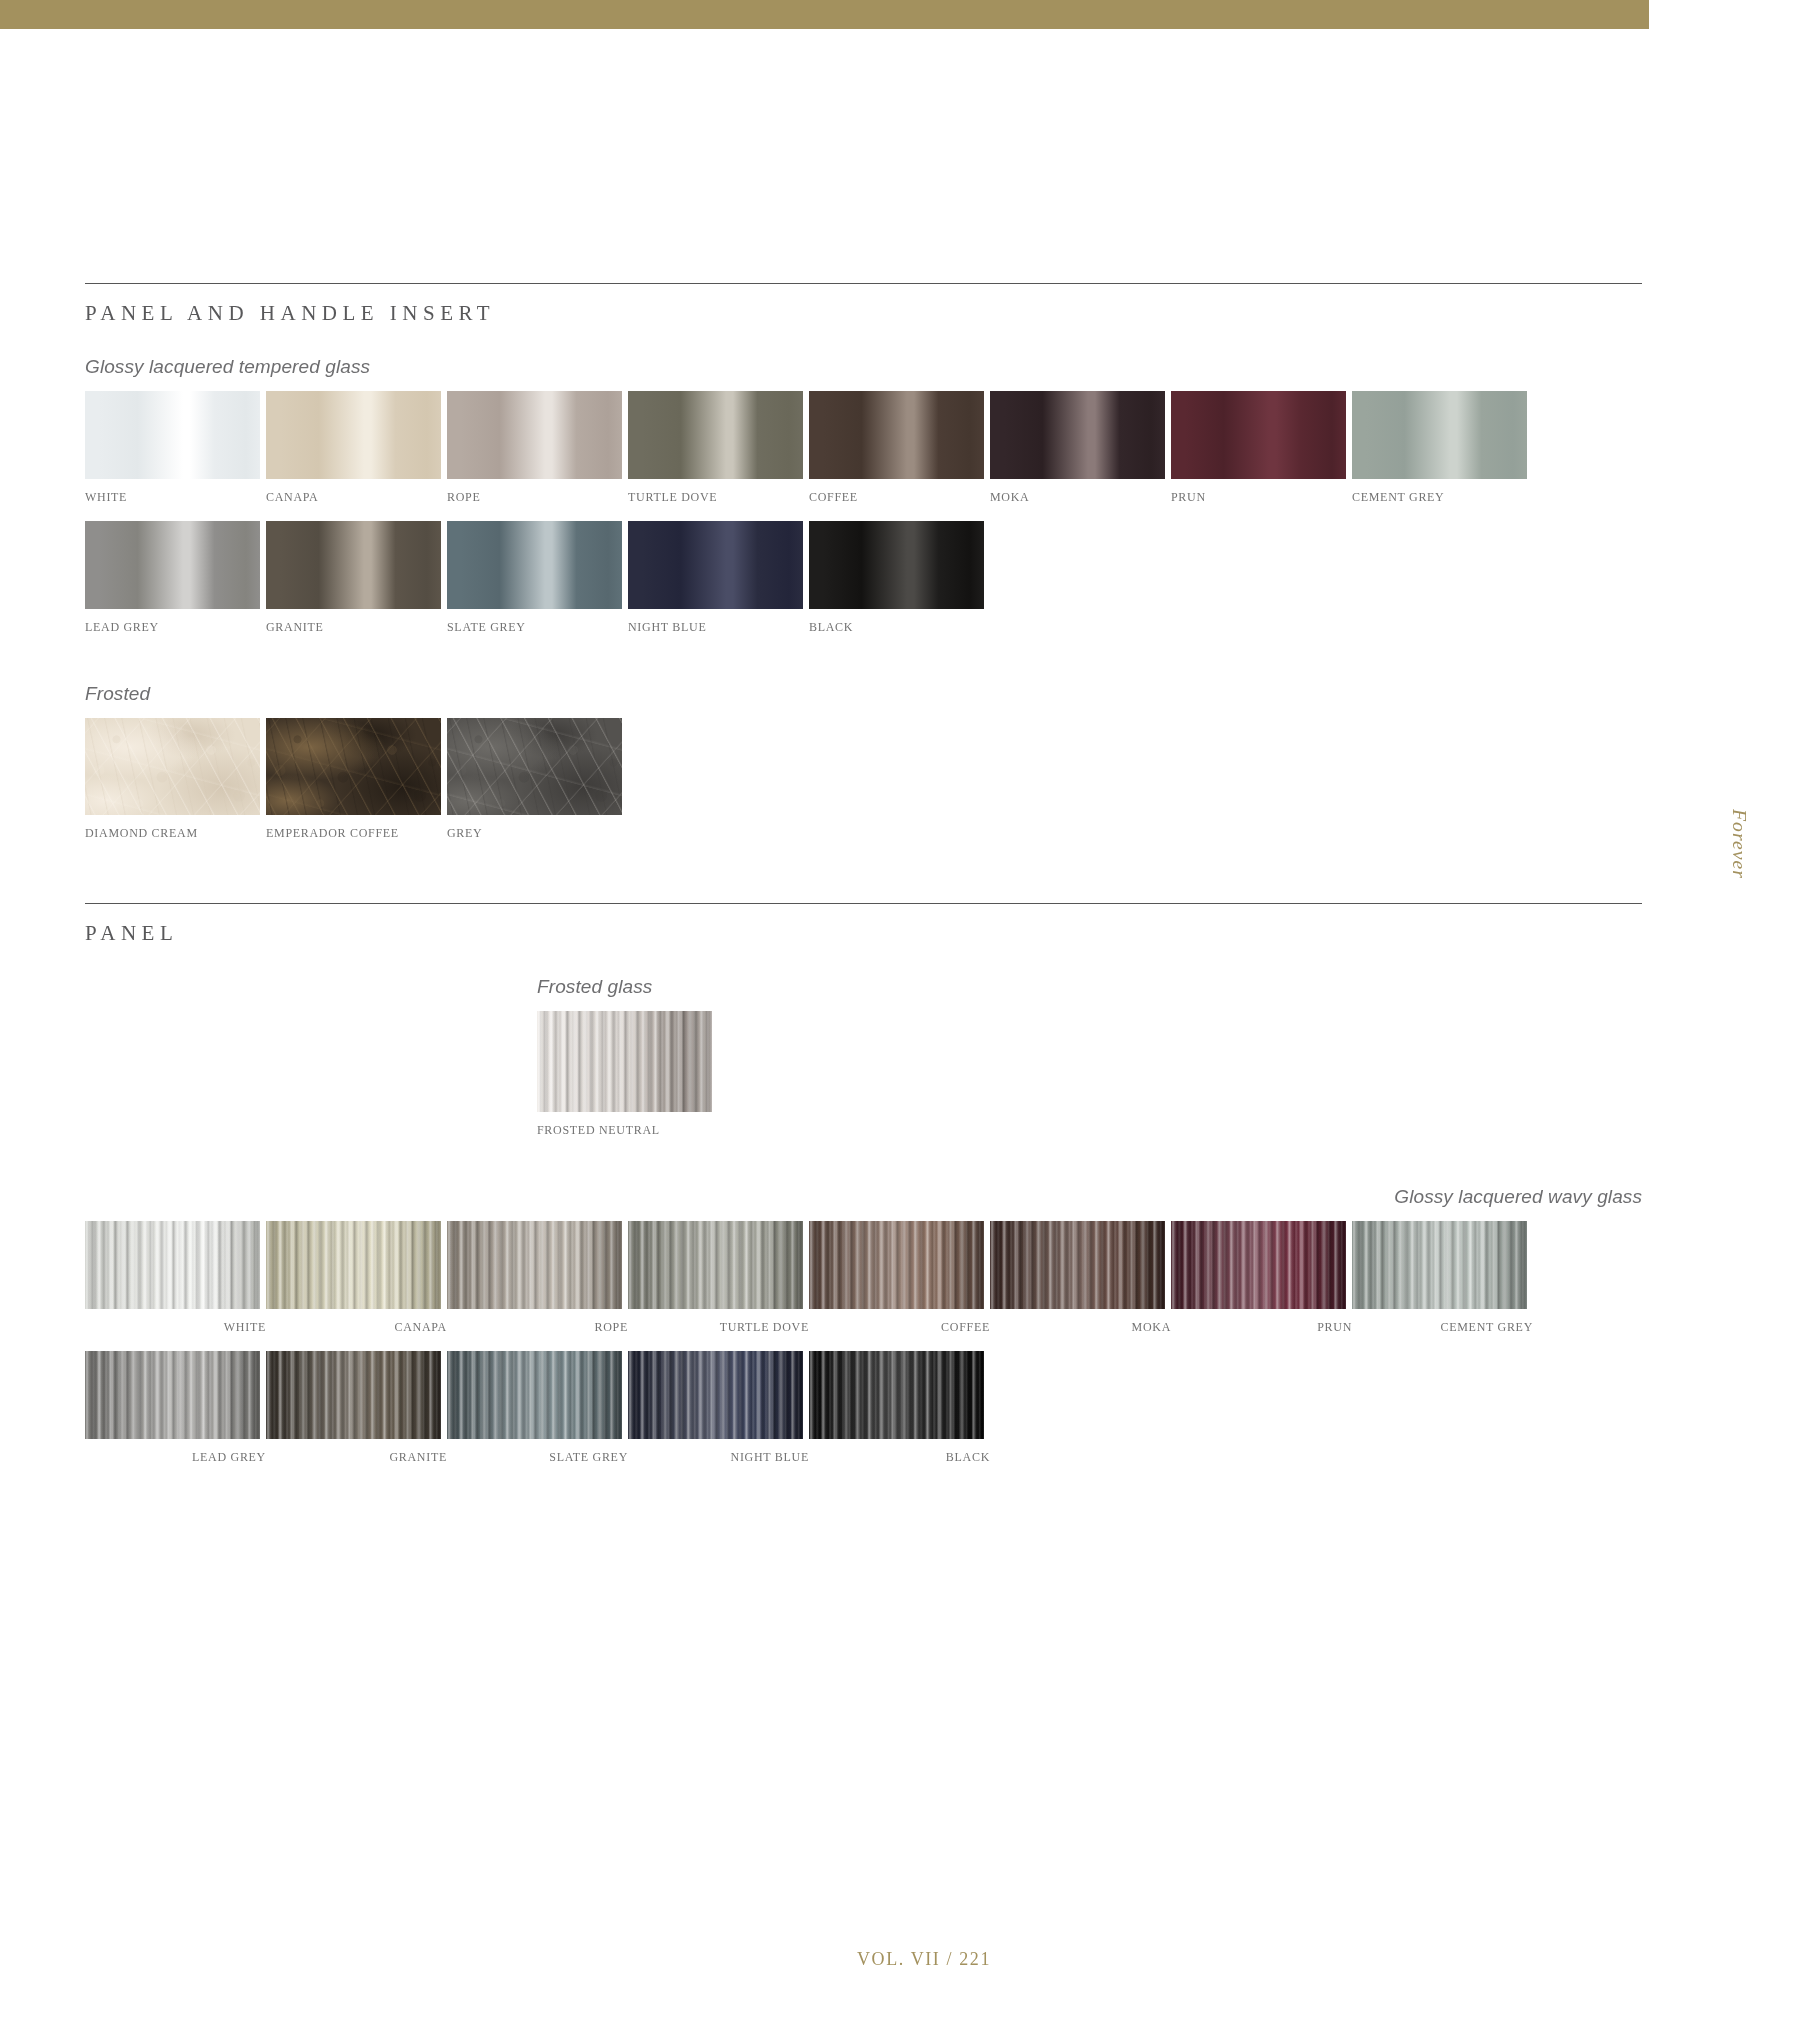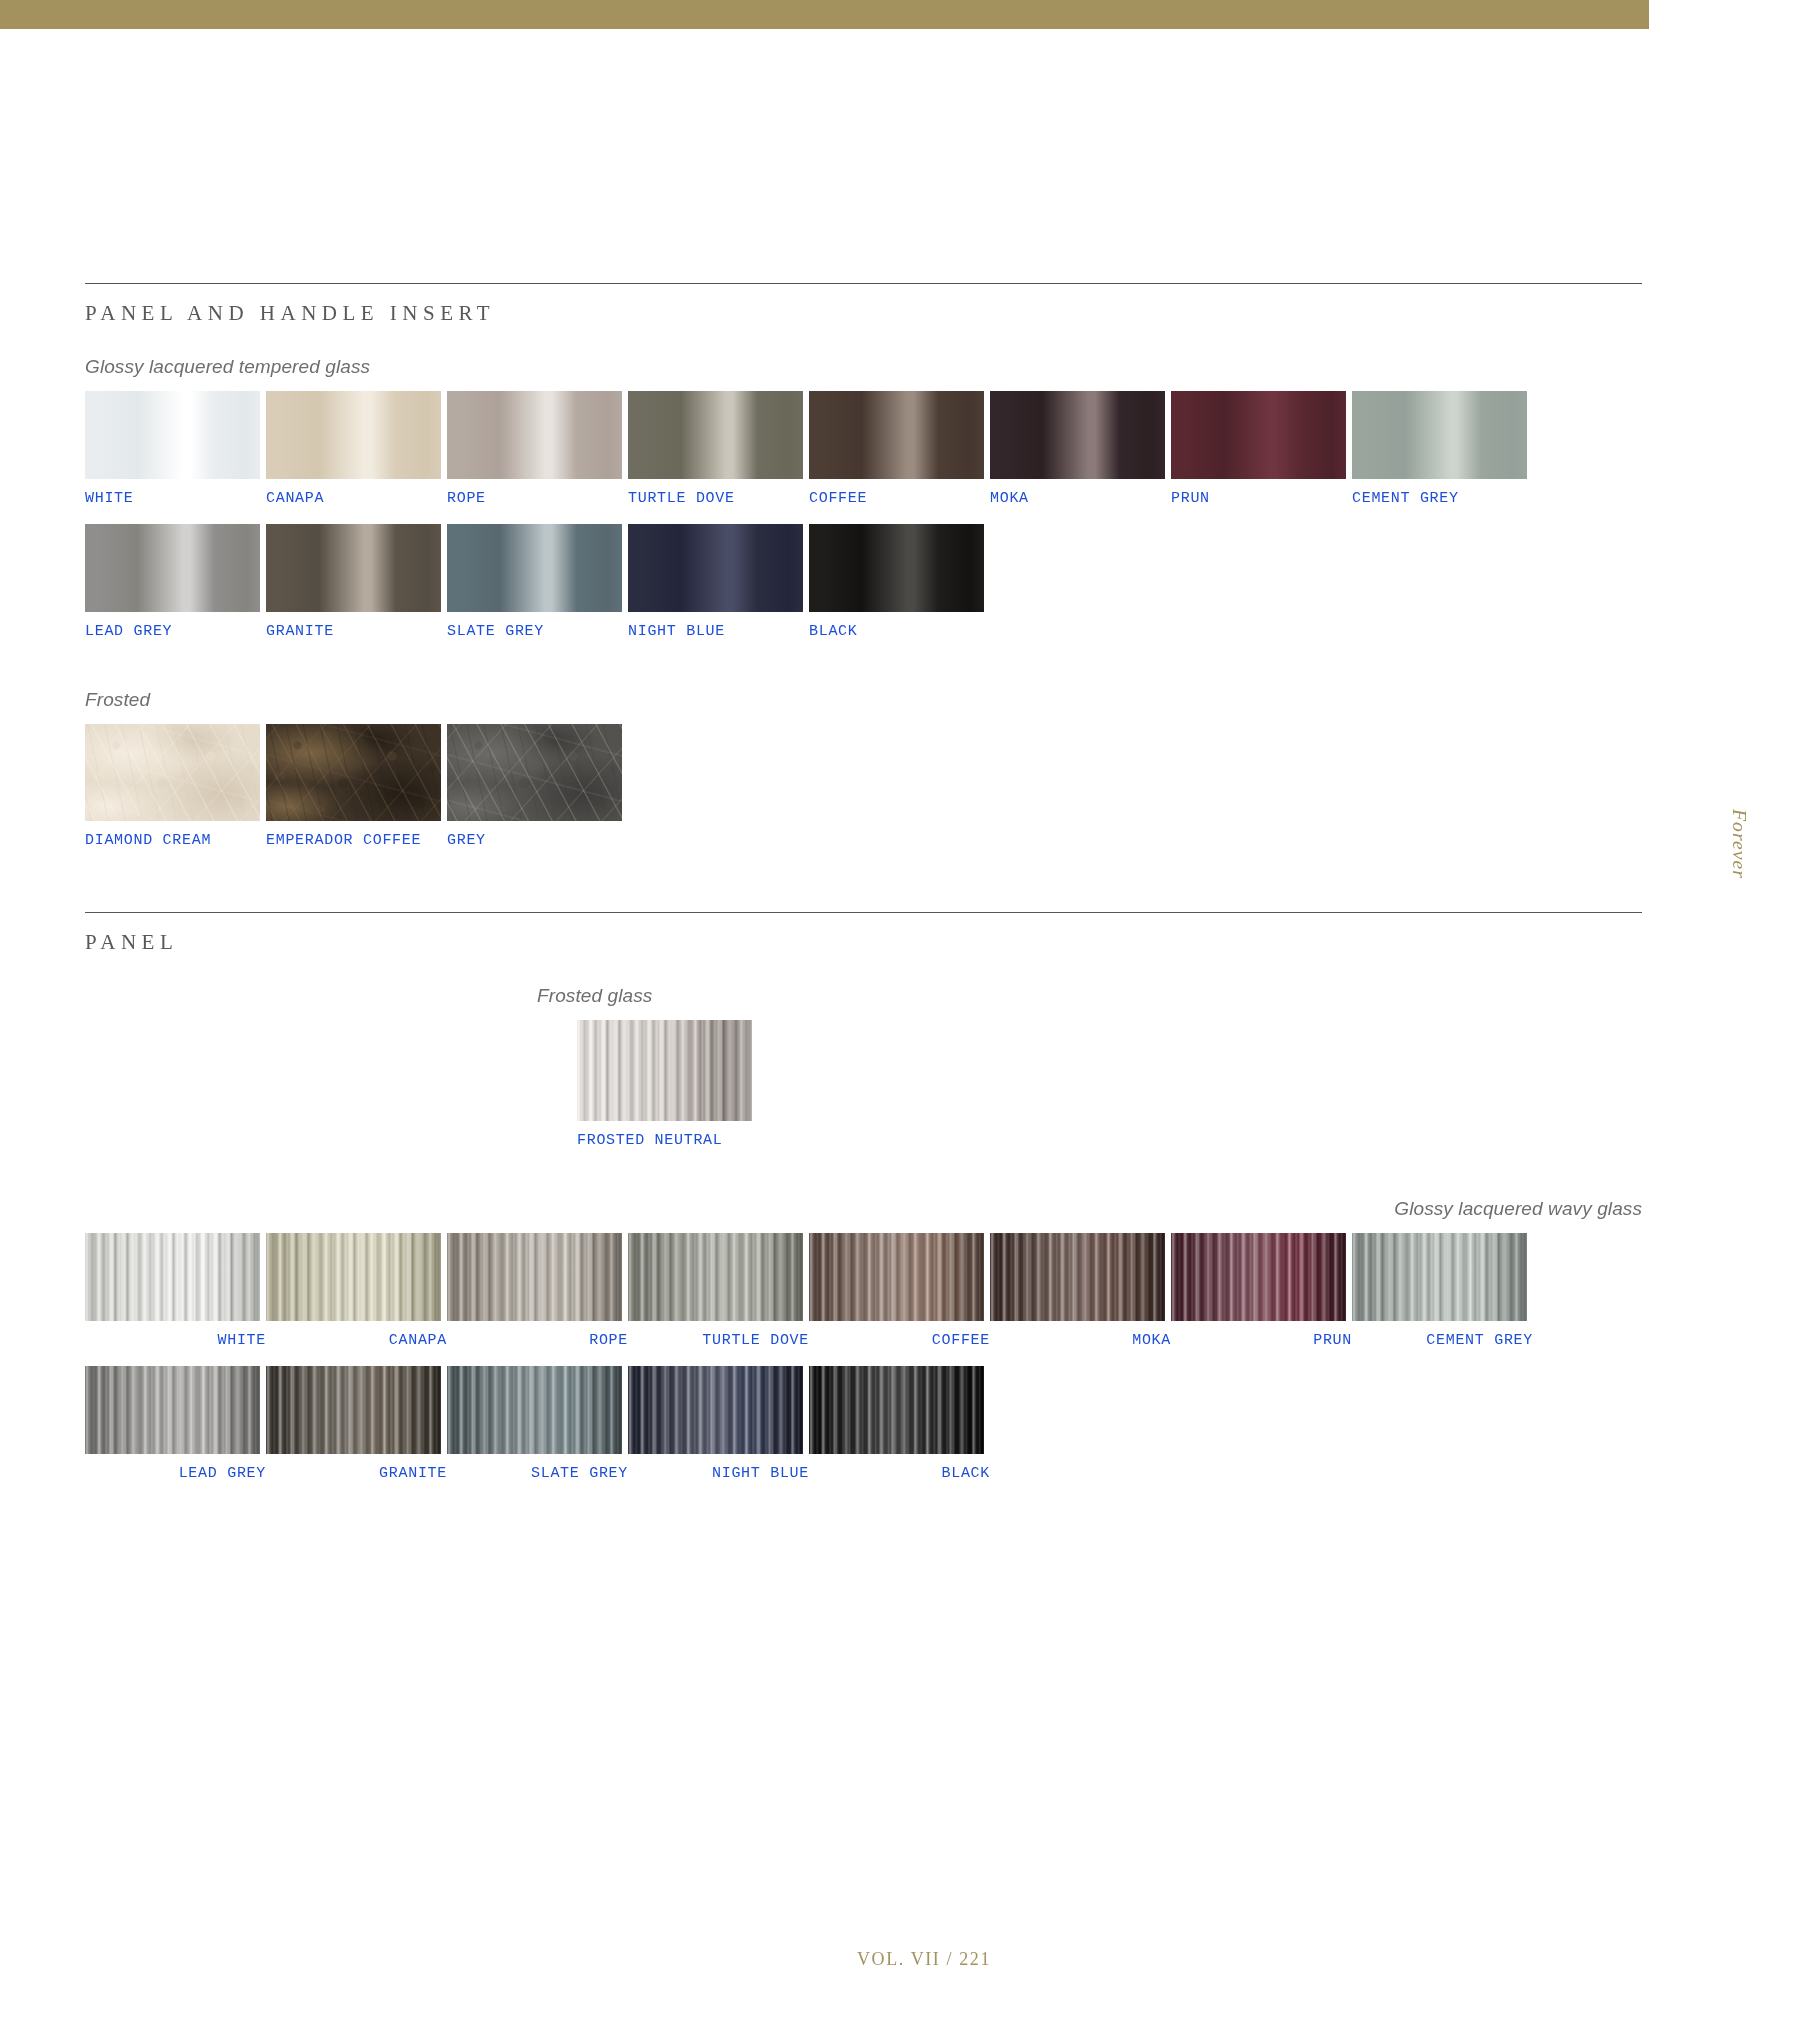--- a/index.html
+++ b/index.html
@@ -100,23 +100,23 @@
   }
   .swatch {
     width: 175px;
     height: 88px;
     position: relative;
     overflow: hidden;
   }
   .swatch.tall   { height: 101px; }
   .swatch.square { width: 175px; height: 97px; }
   .swatch-label {
-    font-family: Liberation Mono, monospace;
-    font-size: 15px;
-    color: #1d4ed8;
+    font-family: Liberation Serif, serif;
+    font-size: 12px;
+    color: #737373;
     letter-spacing: 0.7px;
     white-space: nowrap;
     padding-top: 12.4px;
     line-height: 1;
   }
 
   
   .gloss {
     width: 100%;
     height: 100%;
@@ -311,21 +311,21 @@
 
     <div class="section" style="margin-top:64px;">
       <div class="rule"></div>
       <div class="section-title">PANEL</div>
 
       <div class="two-col" style="margin-top:30.5px;">
 
 
         <div class="col-right-offset">
           <div class="group-title">Frosted glass</div>
-          <div class="swatch-row" id="grp-frosted" style="margin-top:12.4px;margin-left:40px;">
+          <div class="swatch-row" id="grp-frosted" style="margin-top:12.4px;">
               <div class="swatch-cell">
                 <div class="swatch tall">
                   <div class="ribbed" style="background: linear-gradient(90deg, rgb(239, 235, 231) 0%, rgb(207, 200, 194) 55%, rgb(165, 156, 150) 86%, rgb(207, 200, 194) 100%);">
                     <div class="ribs"></div>
                     <div class="sheen" style="background: linear-gradient(90deg, rgba(255, 255, 255, 0) 0%, rgba(255, 255, 255, 0.18) 48%, rgba(255, 255, 255, 0) 66%, rgba(0, 0, 0, 0.1) 100%);"></div>
                   </div>
                 </div>
                 <div class="swatch-label">FROSTED NEUTRAL</div>
               </div>
             </div>

